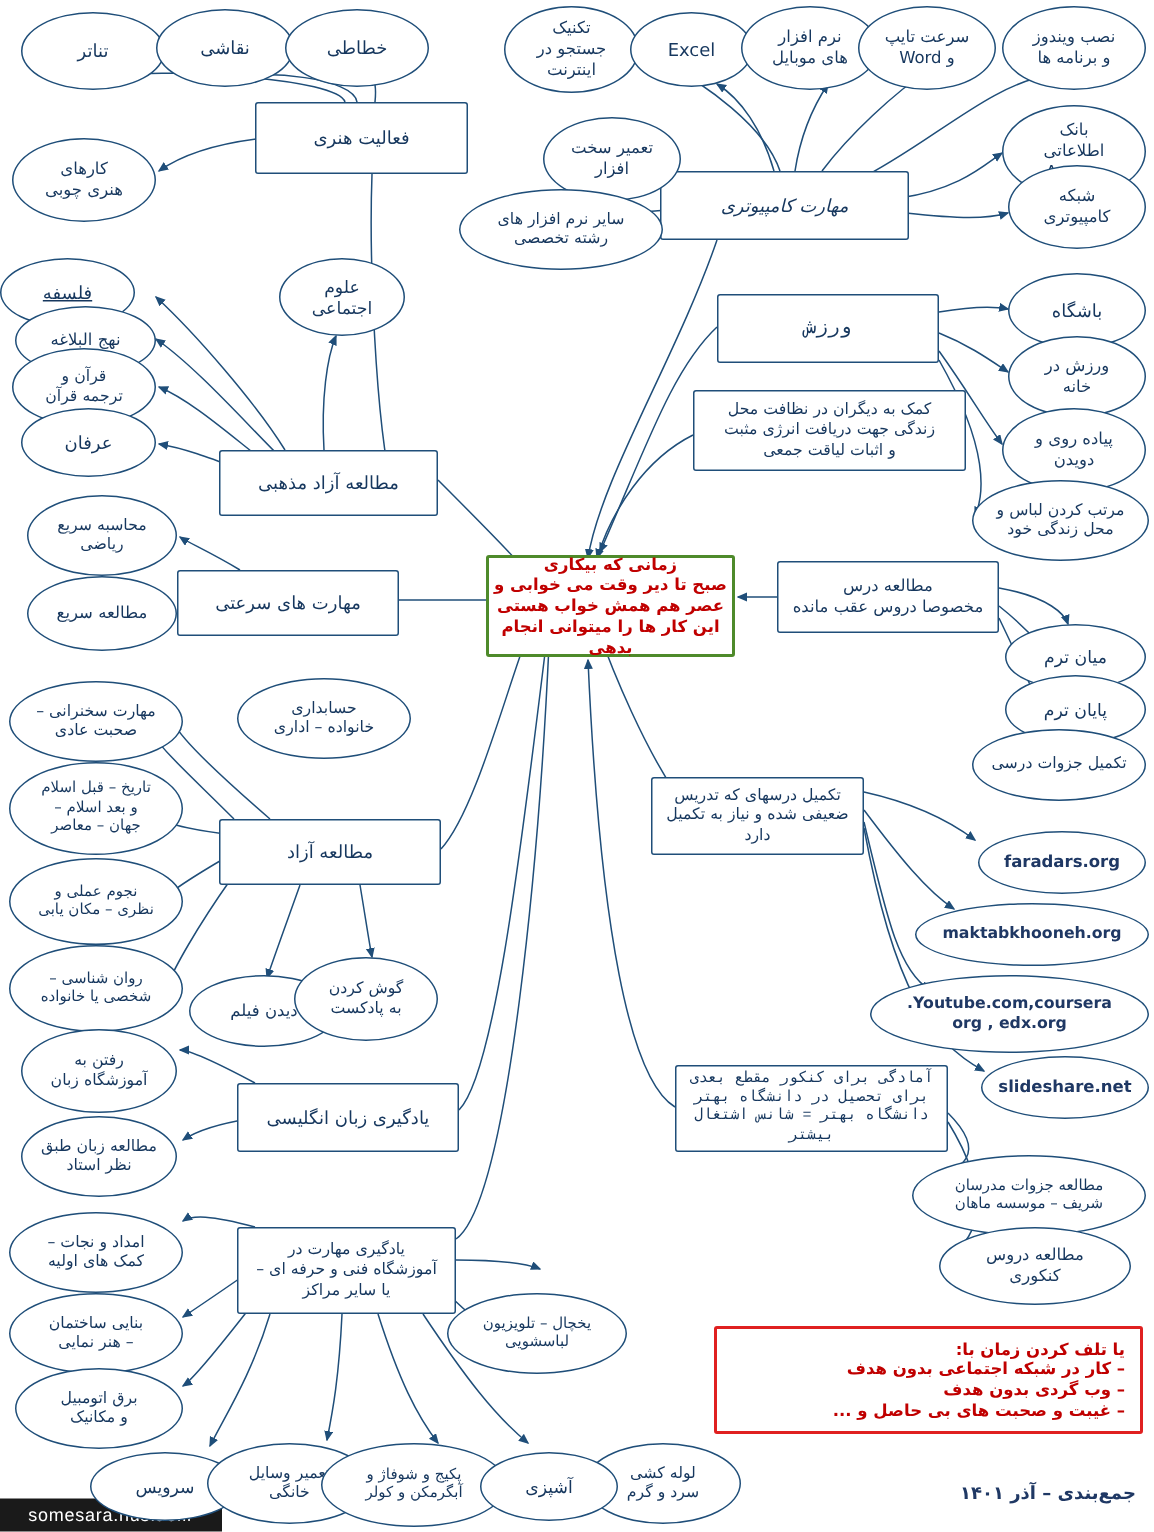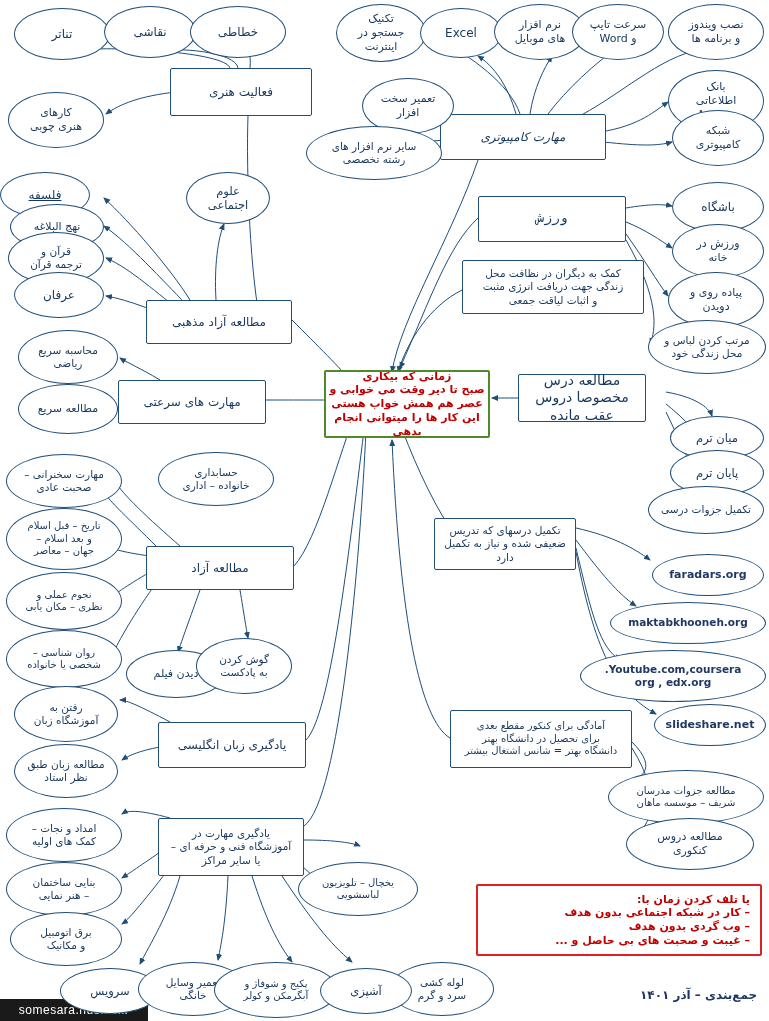--- a/index.html
+++ b/index.html
@@ -247,21 +247,21 @@
     <div class="node ellipse" style="left: 18px; top: 330px; width: 100px; height: 54px; font-size: 10.5px;">
       <span style="white-space: pre-line;">محاسبه سریع
 ریاضی</span>
     </div>
     <div class="node ellipse" style="left: 18px; top: 384px; width: 100px; height: 50px; font-size: 11px;">
       <span style="white-space: pre-line;">مطالعه سریع</span>
     </div>
     <div class="node rect" style="left: 118px; top: 380px; width: 148px; height: 44px; font-size: 12px;">
       <span style="white-space: pre-line;">مهارت های سرعتی</span>
     </div>
-    <div class="node rect" style="left: 518px; top: 374px; width: 128px; height: 48px; font-size: 14px; justify-content: flex-end;">
+    <div class="node rect" style="left: 518px; top: 374px; width: 148px; height: 48px; font-size: 11px;">
       <span style="white-space: pre-line;">مطالعه درس
 مخصوصا دروس عقب مانده</span>
     </div>
     <div class="node ellipse" style="left: 670px; top: 416px; width: 94px; height: 44px; font-size: 11.5px;">
       <span style="white-space: pre-line;">میان ترم</span>
     </div>
     <div class="node ellipse" style="left: 670px; top: 450px; width: 94px; height: 46px; font-size: 11.5px;">
       <span style="white-space: pre-line;">پایان ترم</span>
     </div>
     <div class="node ellipse" style="left: 648px; top: 486px; width: 116px; height: 48px; font-size: 10.5px;">
@@ -287,21 +287,21 @@
     </div>
     <div class="node ellipse" style="left: 608px; top: 770px; width: 156px; height: 54px; font-size: 10px;">
       <span style="white-space: pre-line;">مطالعه جزوات مدرسان
 شریف – موسسه ماهان</span>
     </div>
     <div class="node ellipse" style="left: 626px; top: 818px; width: 128px; height: 52px; font-size: 11px;">
       <span style="white-space: pre-line;">مطالعه دروس
 کنکوری</span>
     </div>
     <div class="node rect" style="left: 450px; top: 710px; width: 182px; height: 58px; font-size: 10px;">
-      <span style="white-space: pre-line;">آمادگی برای کنکور مقطع بعدی
+      <span style="white-space: pre-line; font-family: Liberation Mono, monospace;">آمادگی برای کنکور مقطع بعدی
 برای تحصیل در دانشگاه بهتر
 دانشگاه بهتر = شانس اشتغال بیشتر</span>
     </div>
     <div class="node rect" style="left: 146px; top: 546px; width: 148px; height: 44px; font-size: 12px;">
       <span style="white-space: pre-line;">مطالعه آزاد</span>
     </div>
     <div class="node ellipse" style="left: 6px; top: 454px; width: 116px; height: 54px; font-size: 10.5px;">
       <span style="white-space: pre-line;">مهارت سخنرانی –
 صحبت عادی</span>
     </div>

